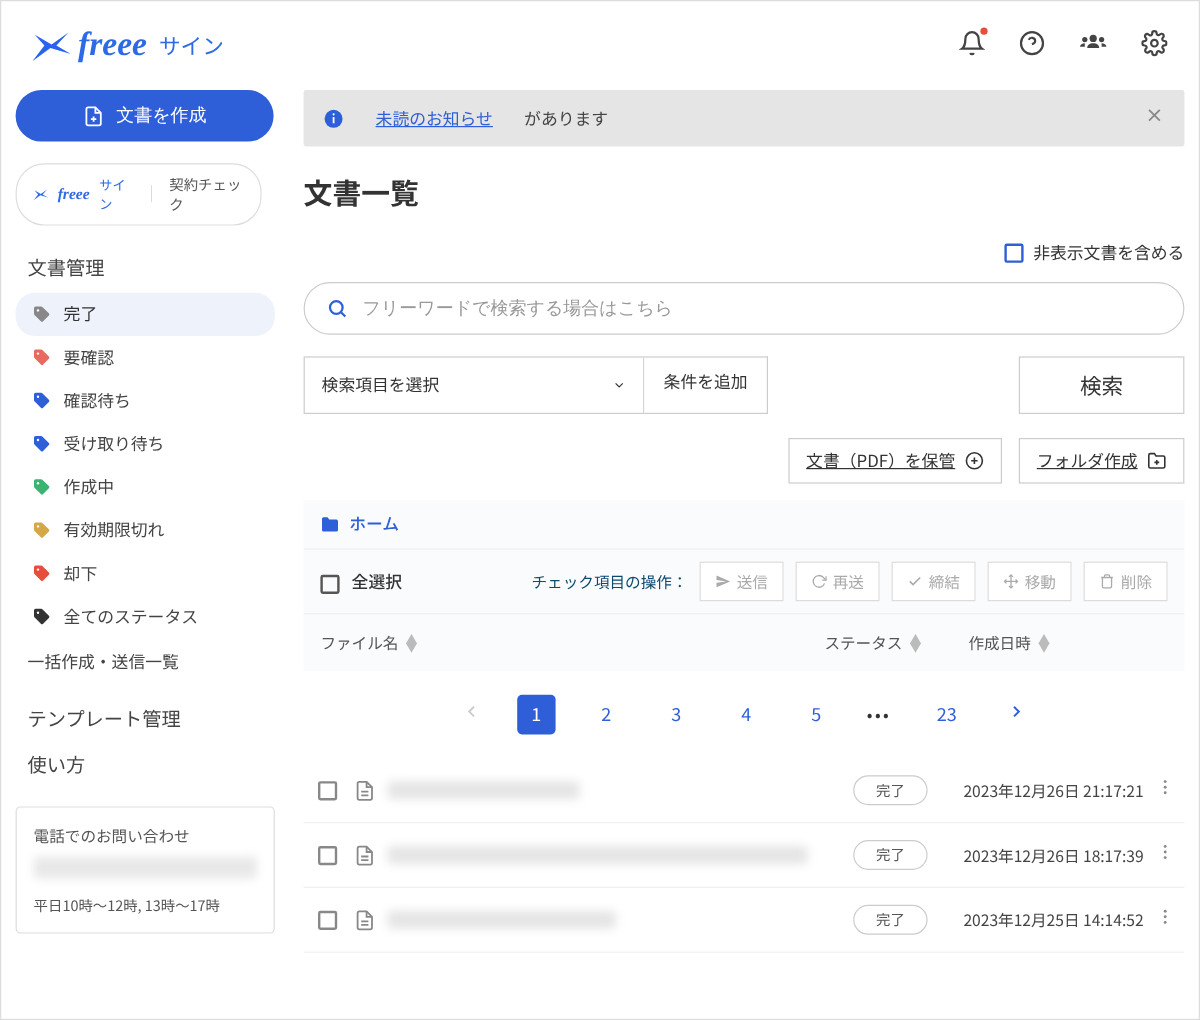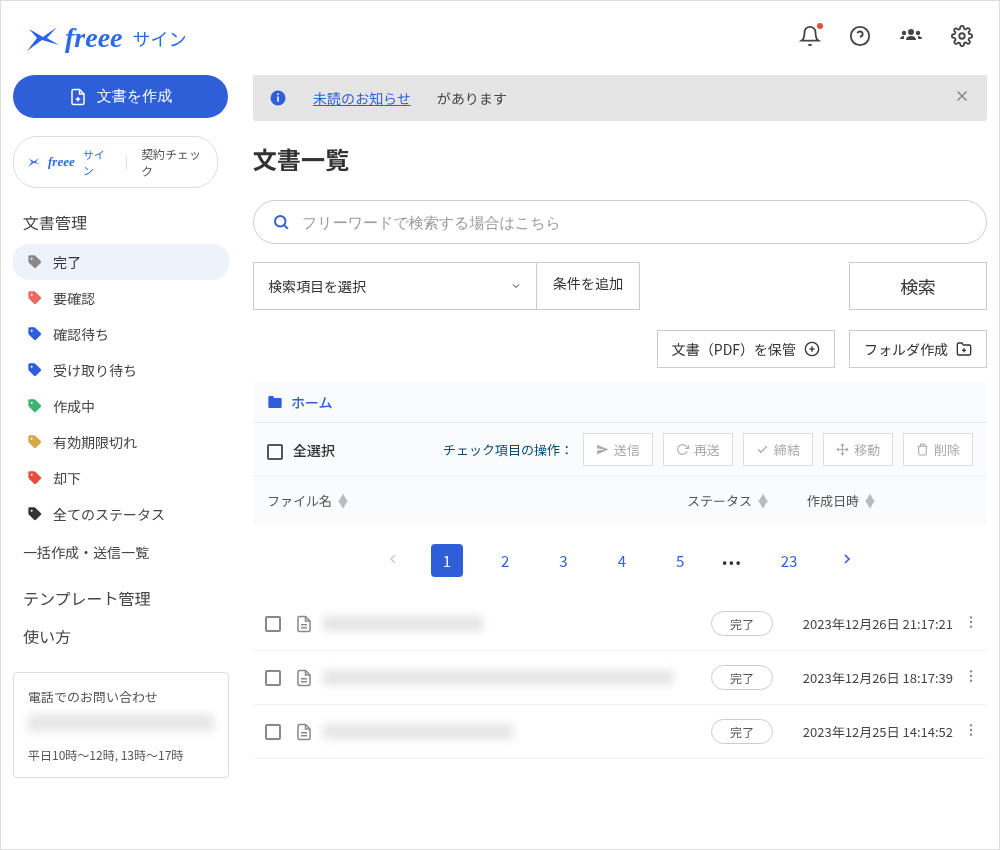--- a/index.html
+++ b/index.html
@@ -54,21 +54,21 @@
 .search-bar { border: 1px solid #ccc; border-radius: 24px; padding: 12px 18px; display: flex; align-items: center; gap: 12px; margin-bottom: 18px; }
 .search-bar .icon { color: #2e5fd9; }
 .search-bar input { border: none; outline: none; font-size: 15px; flex: 1; color: #333; }
 .search-bar input::placeholder { color: #999; }
 
 .filter-row { display: flex; gap: 0; margin-bottom: 20px; }
 .filter-select { border: 1px solid #ccc; padding: 10px 14px; width: 284px; display: flex; justify-content: space-between; align-items: center; cursor: pointer; font-size: 14px; background: #fff; }
 .filter-add { border: 1px solid #ccc; border-left: none; padding: 10px 16px; cursor: pointer; font-size: 14px; background: #fff; }
 .filter-search { margin-left: auto; border: 1px solid #ccc; padding: 10px 50px; cursor: pointer; font-size: 18px; background: #fff; }
 
-.action-row { display: flex; justify-content: flex-end; gap: 14px; margin-bottom: 14px; }
+.action-row { display: flex; justify-content: flex-end; gap: 14px; margin-bottom: 14px; text-decoration: underline; }
 .action-btn { border: 1px solid #ccc; padding: 8px 14px; cursor: pointer; font-size: 14px; display: flex; align-items: center; gap: 8px; background: #fff; }
 
 .breadcrumb { display: flex; align-items: center; gap: 8px; padding: 10px 14px; background: #fafbfc; color: #2e5fd9; font-size: 14px; font-weight: 500; }
 
 .bulk-row { display: flex; align-items: center; padding: 10px 14px; background: #fafbfc; border-top: 1px solid #eee; gap: 10px; }
 .bulk-row .select-all { display: flex; align-items: flex-end; gap: 10px; font-size: 14px; font-weight: 500; }
 .bulk-row .ops-label { margin-left: auto; font-size: 13px; color: #0c4a6e; }
 .bulk-btn { border: 1px solid #ddd; background: #fff; padding: 6px 12px; font-size: 13px; color: #aaa; display: flex; align-items: center; gap: 5px; cursor: pointer; }
 
 .table-header { display: flex; padding: 14px 14px; background: #fafbfc; border-top: 1px solid #eee; font-size: 13px; color: #555; }
@@ -243,20 +243,26 @@
       <span class="close">
         <svg width="18" height="18" viewBox="0 0 24 24" fill="none" stroke="currentColor" stroke-width="2">
             <line x1="18" y1="6" x2="6" y2="18"></line>
             <line x1="6" y1="6" x2="18" y2="18"></line>
           </svg>
       </span>
     </div>
 
     <h1 class="page-title">文書一覧</h1>
 
+    <div class="options-row">
+      <div class="checkbox-row">
+        <span class="checkbox"></span>
+        <span>非表示文書を含める</span>
+      </div>
+    </div>
 
     <div class="search-bar">
       <svg class="icon" width="18" height="18" viewBox="0 0 24 24" fill="none" stroke="currentColor" stroke-width="2.5">
           <circle cx="11" cy="11" r="7"></circle>
           <line x1="21" y1="21" x2="16.5" y2="16.5"></line>
         </svg>
       <input type="text" placeholder="フリーワードで検索する場合はこちら" style="">
     </div>
 
     <div class="filter-row">

